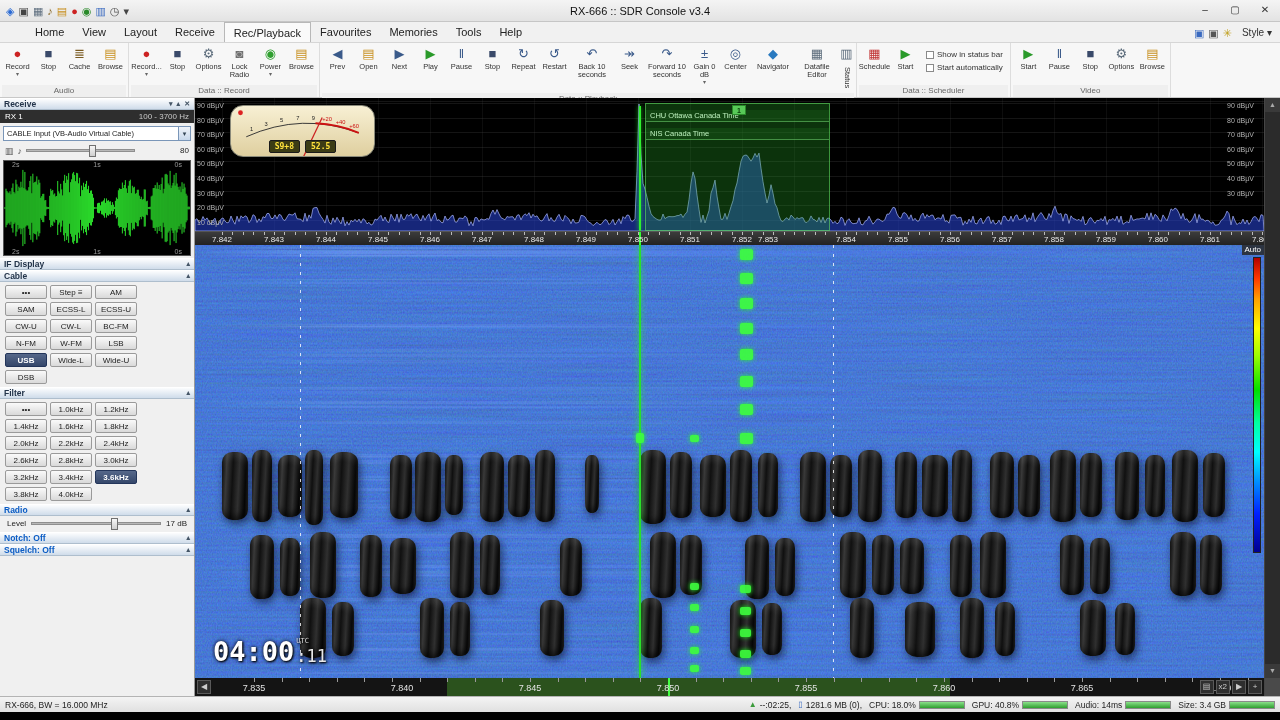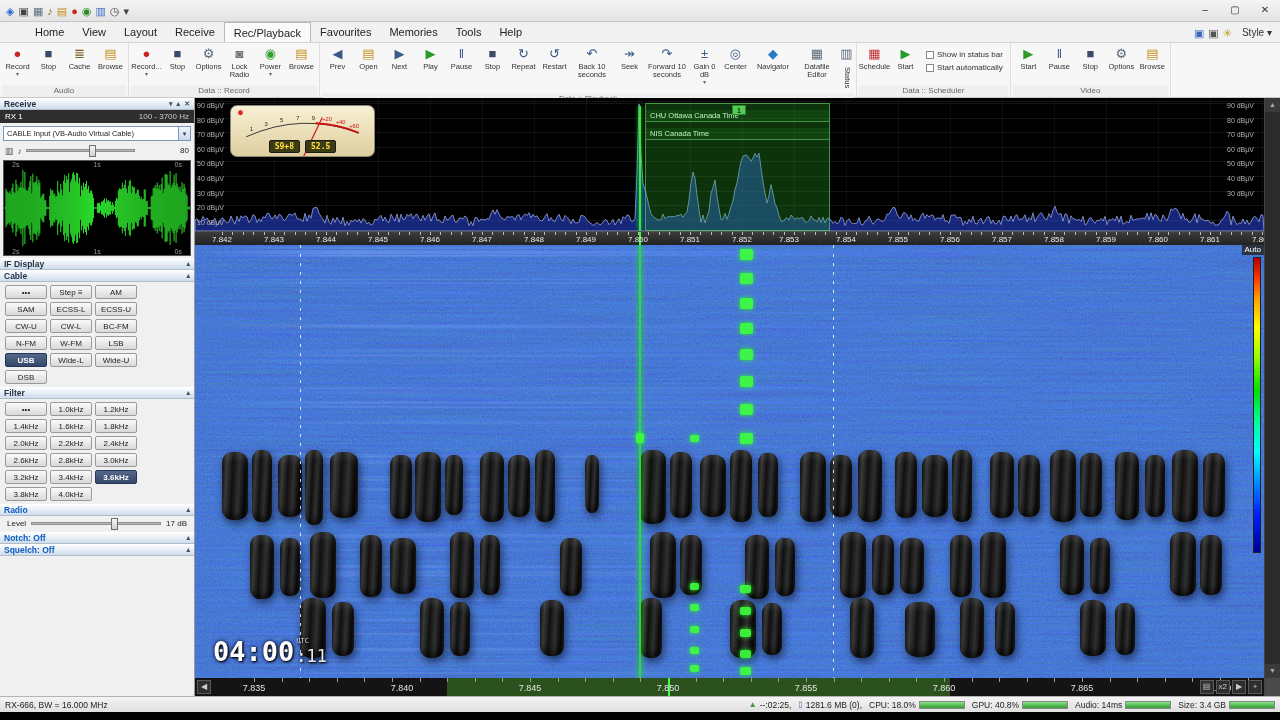--- a/index.html
+++ b/index.html
@@ -99,21 +99,21 @@
   .dbl.right { text-align:right; }
   .carrier { position:absolute; top:8px; bottom:0; left:444px; width:2px; background:#2ef02e; box-shadow:0 0 5px #2f2; z-index:4; }
   .greg { position:absolute; left:450px; width:185px; top:5px; bottom:0;
     background:rgba(40,170,40,.30); border:1px solid rgba(100,230,100,.55); z-index:5; }
   .glab { margin-top:6px; padding:1px 4px; font-size:7.5px; color:#bdf0bd;
     border-bottom:1px solid rgba(120,220,120,.5); background:rgba(30,120,30,.25); }
   .gmark { position:absolute; top:1px; left:86px; width:14px; height:10px; background:#57c957; color:#083a08;
     font-size:7px; line-height:10px; text-align:center; font-weight:bold; border:1px solid #2a8a2a; }
 
   .smeter { position:absolute; left:35px; top:7px; width:145px; height:52px;
-    background:linear-gradient(#f8f0d4,#dfcf9f); border:1px solid #8a8a7a; border-radius:7px;
+    background:linear-gradient(#f8f0d4,#dfcf9f); border:1px solid #8a8a7a; border-radius:13px;
     box-shadow:1px 2px 5px rgba(0,0,0,.55); z-index:6; }
   .smeter svg { position:absolute; inset:0; width:100%; height:100%; }
   .mt { font-size:6px; fill:#222; }
   .mt.red { fill:#cc1111; }
   .mvals { position:absolute; left:0; right:0; bottom:3px; display:flex; justify-content:center; gap:5px; z-index:2; }
   .mval { background:#3c3c14; color:#ffe23c; font-size:8px; font-weight:bold; padding:0 5px;
     line-height:11px; border:1px solid #1a1a1a; border-radius:2px; font-family:"DejaVu Sans Mono",monospace; }
 
   .ruler-top { position:absolute; top:133px; height:14px; left:0; right:16px;
     background:linear-gradient(#3c3c3c,#222); border-top:1px solid #555; overflow:hidden; }
@@ -181,20 +181,21 @@
         <span class="qi" style="color: rgb(68, 68, 68);">▣</span>
         <span class="qi" style="color: rgb(96, 112, 128);">▦</span>
         <span class="qi" style="color: rgb(138, 106, 42);">♪</span>
         <span class="qi" style="color: rgb(200, 144, 32);">▤</span>
         <span class="qi" style="color: rgb(204, 34, 34);">●</span>
         <span class="qi" style="color: rgb(42, 138, 42);">◉</span>
         <span class="qi" style="color: rgb(58, 106, 192);">▥</span>
         <span class="qi" style="color: rgb(85, 85, 85);">◷</span>
         <span class="qi" style="color: rgb(68, 68, 68);">▾</span>
       </div>
+    <div class="title">RX-666 :: SDR Console v3.4</div>
     <div class="winbtns">
       <span class="wbtn">–</span>
       <span class="wbtn">▢</span>
       <span class="wbtn close">✕</span>
     </div>
   </div>
 
   <div class="menubar">
     <div id="menu-tabs" class="menu-tabs">
         <span class="mtab">Home</span>
@@ -562,21 +563,21 @@
           <div class="rt-label" style="left: 79px;">7.843</div>
           <div class="rt-label" style="left: 131px;">7.844</div>
           <div class="rt-label" style="left: 183px;">7.845</div>
           <div class="rt-label" style="left: 235px;">7.846</div>
           <div class="rt-label" style="left: 287px;">7.847</div>
           <div class="rt-label" style="left: 339px;">7.848</div>
           <div class="rt-label" style="left: 391px;">7.849</div>
           <div class="rt-label" style="left: 443px;">7.850</div>
           <div class="rt-label" style="left: 495px;">7.851</div>
           <div class="rt-label" style="left: 547px;">7.852</div>
-          <div class="rt-label" style="left: 594px;">7.853</div>
+          <div class="rt-label" style="left: 573px;">7.853</div>
           <div class="rt-label" style="left: 651px;">7.854</div>
           <div class="rt-label" style="left: 703px;">7.855</div>
           <div class="rt-label" style="left: 755px;">7.856</div>
           <div class="rt-label" style="left: 807px;">7.857</div>
           <div class="rt-label" style="left: 859px;">7.858</div>
           <div class="rt-label" style="left: 911px;">7.859</div>
           <div class="rt-label" style="left: 963px;">7.860</div>
           <div class="rt-label" style="left: 1015px;">7.861</div>
           <div class="rt-label" style="left: 1067px;">7.862</div>
         </div>

